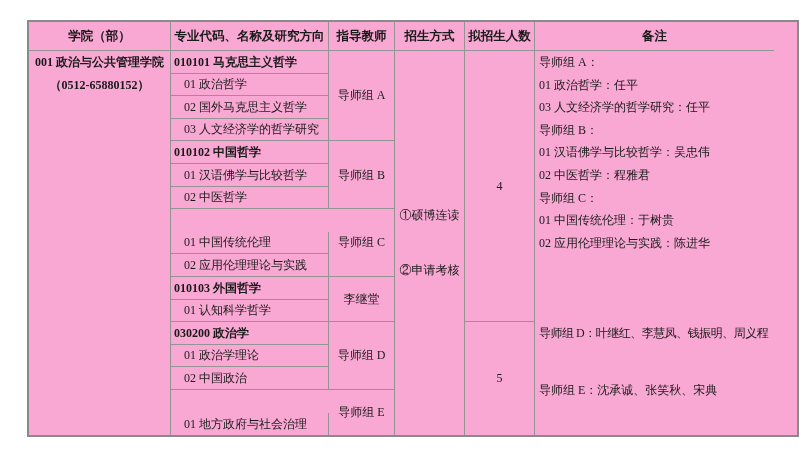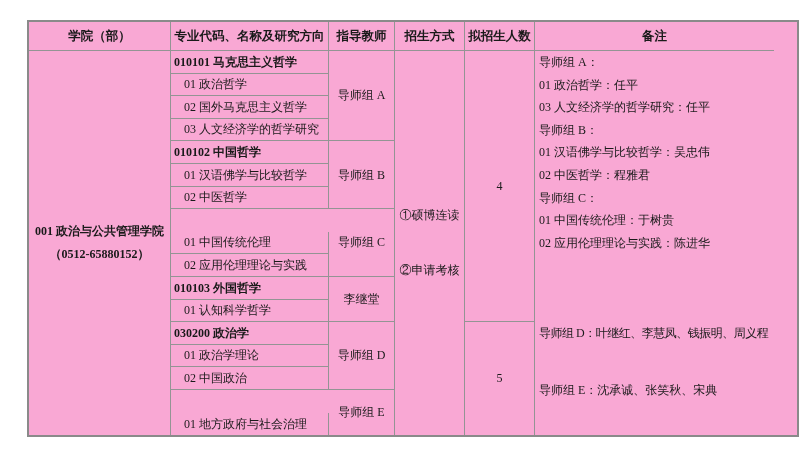--- a/index.html
+++ b/index.html
@@ -23,21 +23,21 @@
     display:flex;align-items:center;
     font-size:12px;line-height:1.2;
     overflow:hidden;
   }
   .no-br{border-right:none;}
   .no-bb{border-bottom:none;}
   .hd{justify-content:center;font-weight:bold;font-size:12.5px;}
   .center{justify-content:center;}
   .major{font-weight:bold;padding-left:3px;}
   .dir{padding-left:13px;}
-  .college{flex-direction:column;justify-content:center;font-weight:bold;text-align:center;line-height:1.9;}
+  .college{flex-direction:column;justify-content:flex-start;font-weight:bold;text-align:center;line-height:1.9;}
   .adm{flex-direction:column;justify-content:center;line-height:1.45;gap:38px;}
   .remarks{flex-direction:column;align-items:stretch;justify-content:flex-start;padding-left:4px;}
   .rm-l{height:22.6px;display:flex;align-items:center;white-space:nowrap;}
   .rm-sp{height:45.2px;}
   .rm-d{height:67.8px;display:flex;align-items:center;white-space:nowrap;}
   .rm-e{height:45.2px;display:flex;align-items:center;white-space:nowrap;}
   .tight{letter-spacing:-0.5px;}
 </style>
 </head>
 <body>

